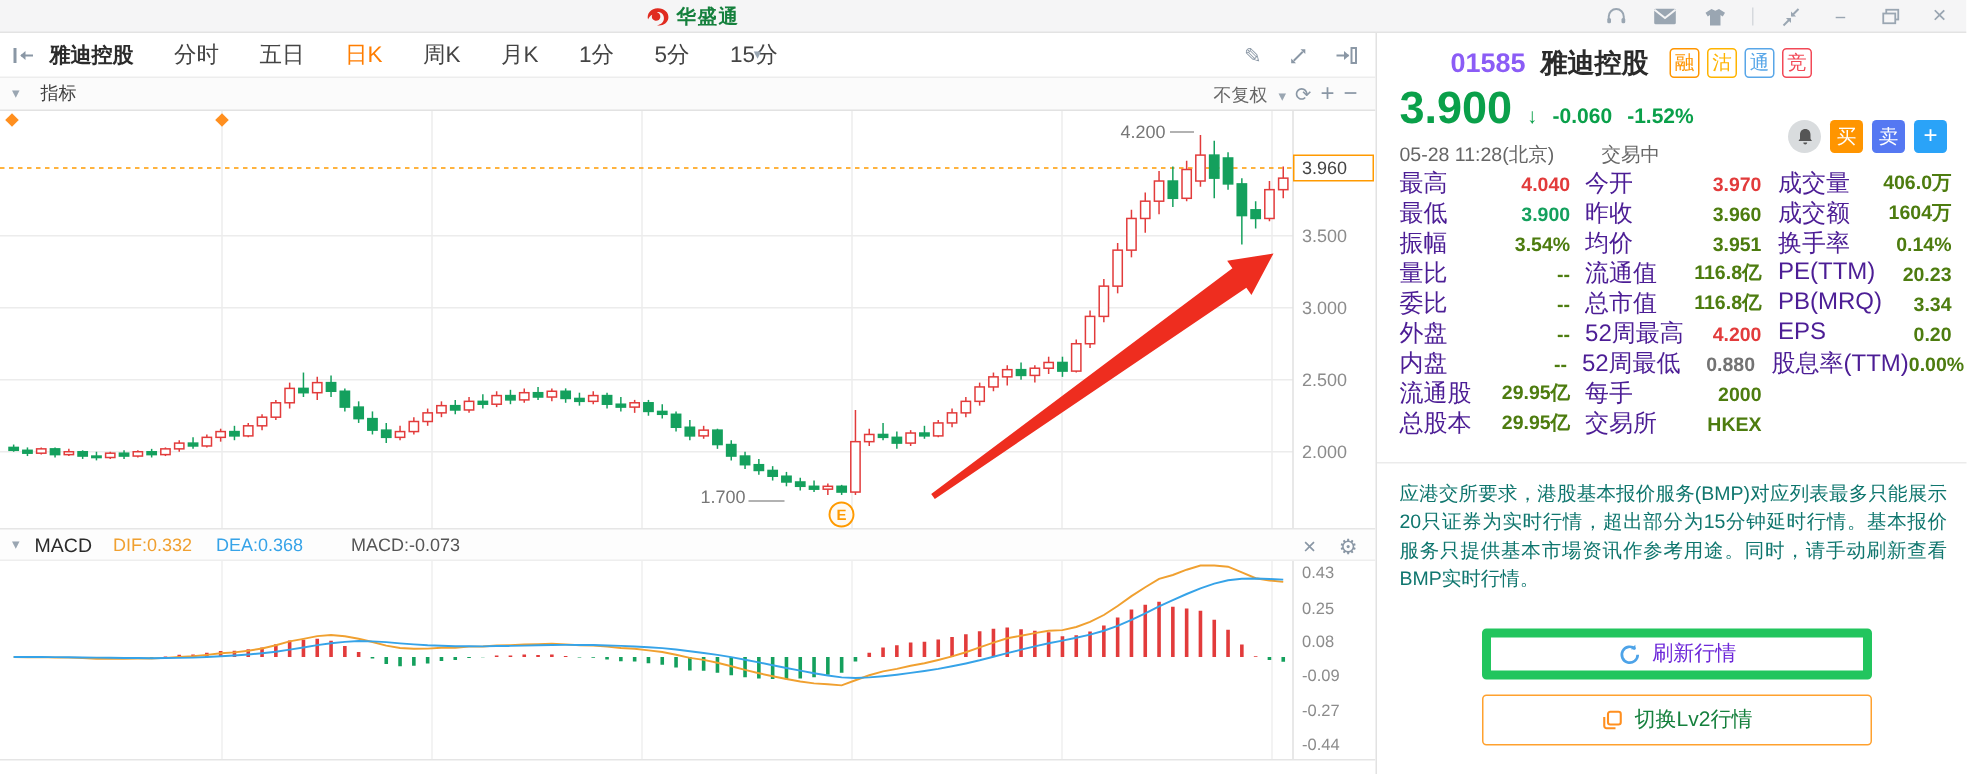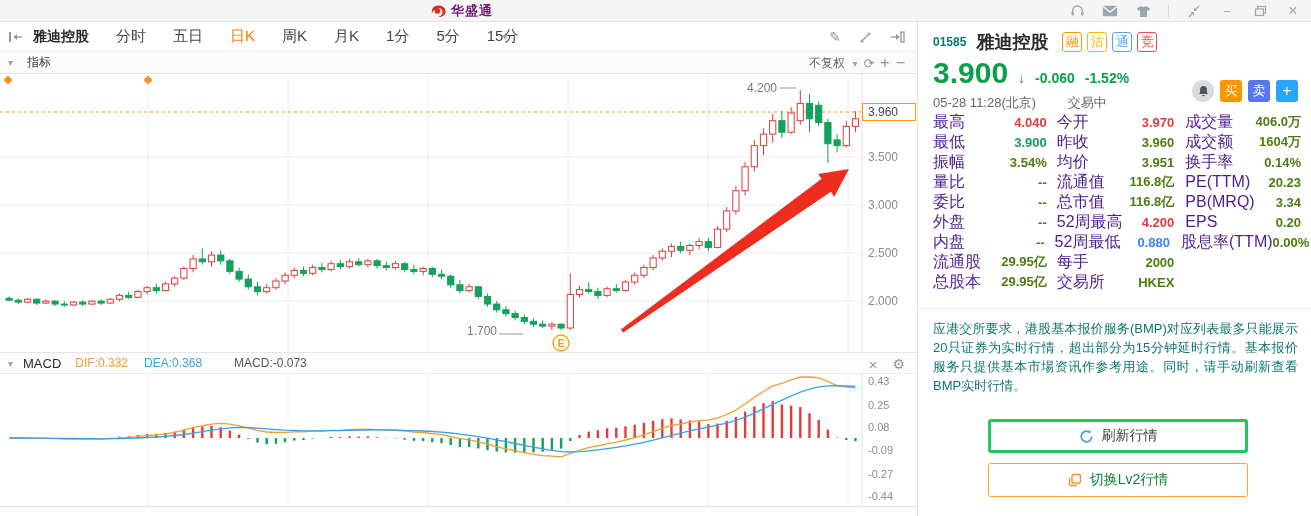--- a/index.html
+++ b/index.html
@@ -4,21 +4,21 @@
 <style>
   * { margin:0; padding:0; box-sizing:border-box; }
   html,body { width:1311px; height:516px; overflow:hidden; }
   body { font-family:"Liberation Sans","DejaVu Sans",sans-serif; background:#fff; color:#333; }
   .app { position:relative; width:1311px; height:516px; background:#fff; }
 
   
   .titlebar { position:absolute; left:0; top:0; width:1311px; height:22px;
     background:#f5f5f6; border-bottom:1px solid #e3e3e3; }
   .logo-wrap { position:absolute; left:430px; top:2px; height:18px; display:flex; align-items:center; gap:4px; }
-  .app-title { font-size:13px; font-weight:bold; color:#701a75; letter-spacing:1px; }
+  .app-title { font-size:13px; font-weight:bold; color:#15803d; letter-spacing:1px; }
   .winctrls { position:absolute; right:10px; top:0; height:22px; display:flex; align-items:center; gap:17px; }
   .winctrls .ico { display:flex; align-items:center; justify-content:center; width:16px; height:16px; color:#9aa6b2; font-size:13px; cursor:pointer; }
   .winsep { width:1px; height:12px; background:#d6d9dd; }
 
   
   .left { position:absolute; left:0; top:22px; width:917px; height:494px; background:#fff; }
   .tabrow { position:absolute; left:0; top:0; width:917px; height:30px; background:#fff;
     border-bottom:1px solid #ededed; display:flex; align-items:center; padding-left:8px; }
   .tabrow .tabs { display:flex; align-items:center; gap:27px; margin-left:10px; }
   .stock-tab { font-size:14px; font-weight:bold; color:#2b2b2b; cursor:pointer; }
@@ -47,21 +47,21 @@
   .macd-right { position:absolute; right:12px; top:0; height:22px; display:flex; align-items:center; gap:15px; }
   #macdChart { position:absolute; left:0; top:352px; width:917px; height:132px; display:block; }
   .bottom-strip { position:absolute; left:0; top:484px; width:917px; height:10px; border-top:1px solid #e5e5e5; background:#fff; }
 
   svg text { font-family:"Liberation Sans","DejaVu Sans",sans-serif; }
 
   
   .right { position:absolute; left:917px; top:22px; width:394px; height:494px; background:#fff;
     border-left:1px solid #e2e2e2; }
   .qcode-row { position:absolute; left:15px; top:8px; display:flex; align-items:center; gap:10px; }
-  .qcode { font-size:12px; font-weight:bold; color:#0f766e; }
+  .qcode { font-size:18px; font-weight:bold; color:#8b5cf6;margin-left:34px; }
   .qname { font-size:18px; font-weight:bold; color:#2b2b2b; }
   .badges { display:flex; gap:5px; margin-left:4px; }
   .badge { width:20px; height:20px; border:1px solid; border-radius:3px; font-size:13px;
     display:flex; align-items:center; justify-content:center; background:#fff; }
   .price-row { position:absolute; left:15px; top:34px; display:flex; align-items:baseline; gap:10px; }
   .qprice { font-size:30px; font-weight:bold; color:#0aa04a; }
   .qarrow { font-size:14px; font-weight:bold; color:#0aa04a; }
   .qchg { font-size:14px; font-weight:bold; color:#0aa04a; }
   .date-row { position:absolute; left:15px; top:72px; font-size:13px; color:#666; }
   .date-row .status { margin-left:28px; }
@@ -81,21 +81,21 @@
   .stat-cell.c3 { width:120px; }
   .stat-label { font-size:16px; color:#4c1d95; white-space:nowrap; }
   .stat-value { font-size:13px; font-weight:bold; color:#4d7c0f; white-space:nowrap; }
 
   .notice { position:absolute; left:0; top:286px; width:394px; border-top:1px solid #ebebeb;
     padding:10px 14px 0 15px; }
   .notice-text { font-size:13px; color:#0f766e; line-height:19px; text-align:justify; }
 
   .panel-btn { position:absolute; left:70px; width:260px; height:34px; border-radius:3px; background:#fff;
     display:flex; align-items:center; justify-content:center; gap:8px; font-size:14px; cursor:pointer; }
-  .btn-refresh { top:397px; border:3px solid #22c55e; color:#404040;align-items:center; }
+  .btn-refresh { top:397px; border:6px solid #22c55e; color:#6d28d9;align-items:center; }
   .btn-lv2 { top:441px; border:1px solid #ffa12e; color:#15803d; }
 </style>
 </head>
 <body>
 
 <div class="app">
 
   <div class="titlebar">
     <div class="logo-wrap">
       <svg width="17" height="15" viewBox="0 0 17 15">
@@ -660,21 +660,21 @@
             <span class="stat-value">0.20</span>
           </div>
         </div>
         <div class="stat-row">
           <div class="stat-cell c1">
             <span class="stat-label">内盘</span>
             <span class="stat-value">--</span>
           </div>
           <div class="stat-cell c2">
             <span class="stat-label">52周最低</span>
-            <span class="stat-value" style="color: #3b82f6;">0.880</span>
+            <span class="stat-value" style="color: #737373;">0.880</span>
           </div>
           <div class="stat-cell c3">
             <span class="stat-label">股息率(TTM)</span>
             <span class="stat-value">0.00%</span>
           </div>
         </div>
         <div class="stat-row">
           <div class="stat-cell c1">
             <span class="stat-label">流通股</span>
             <span class="stat-value">29.95亿</span>

